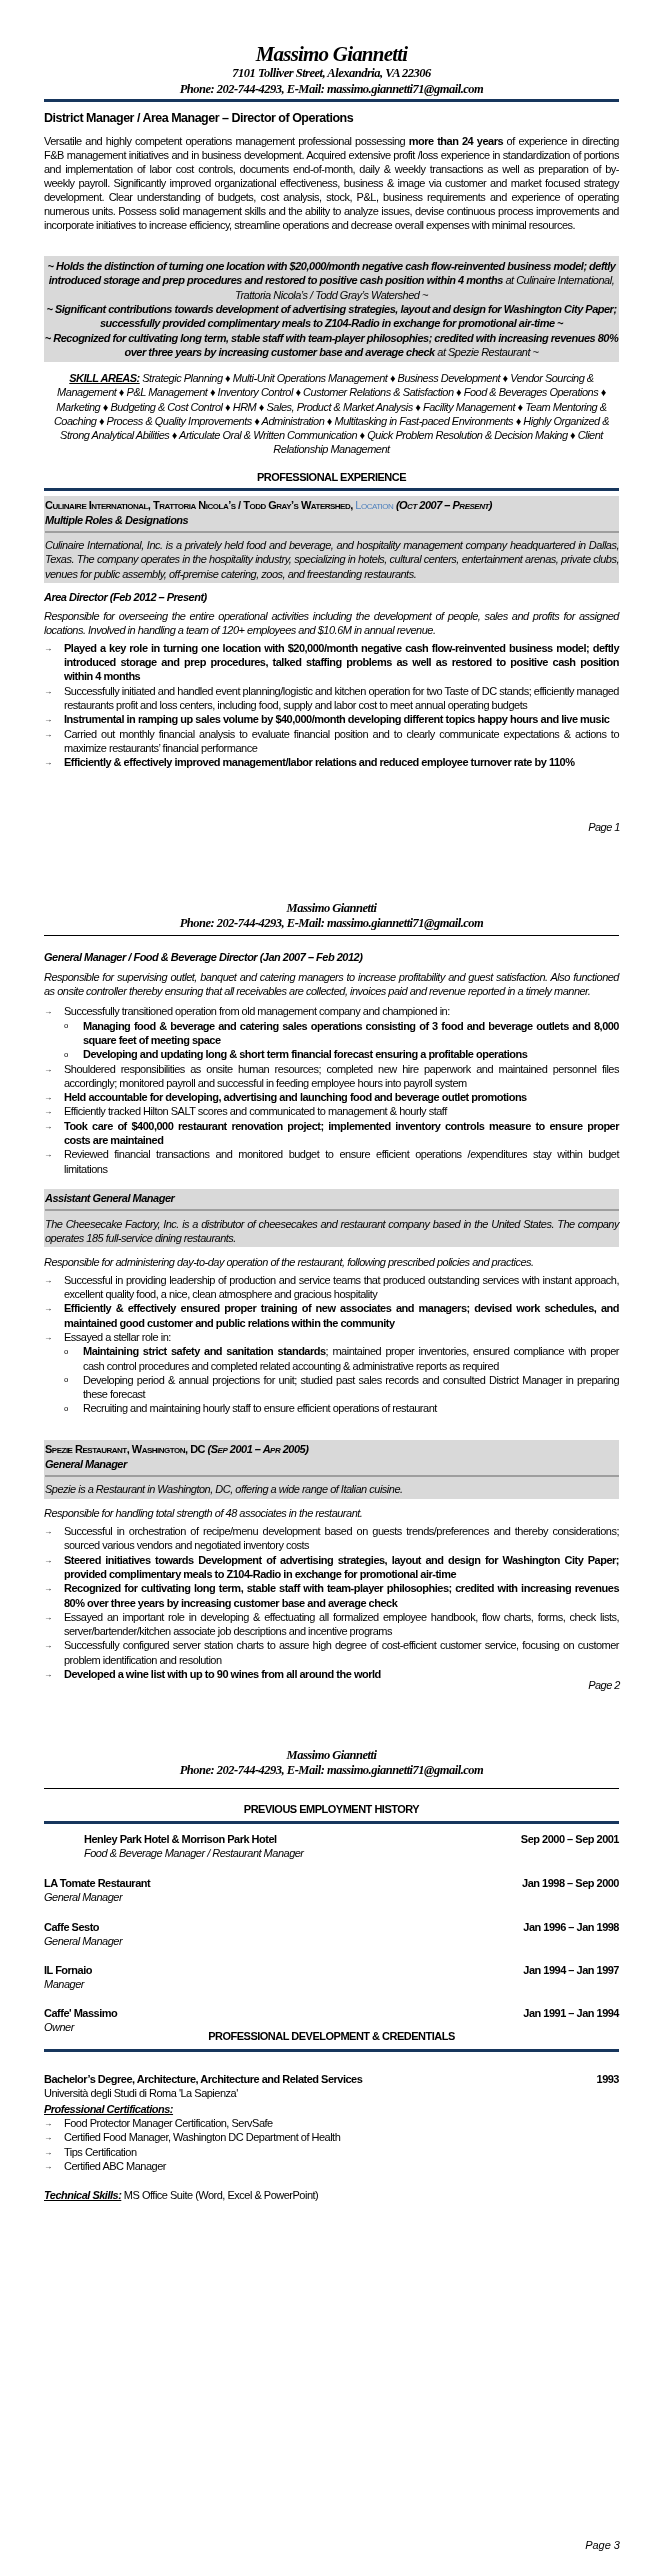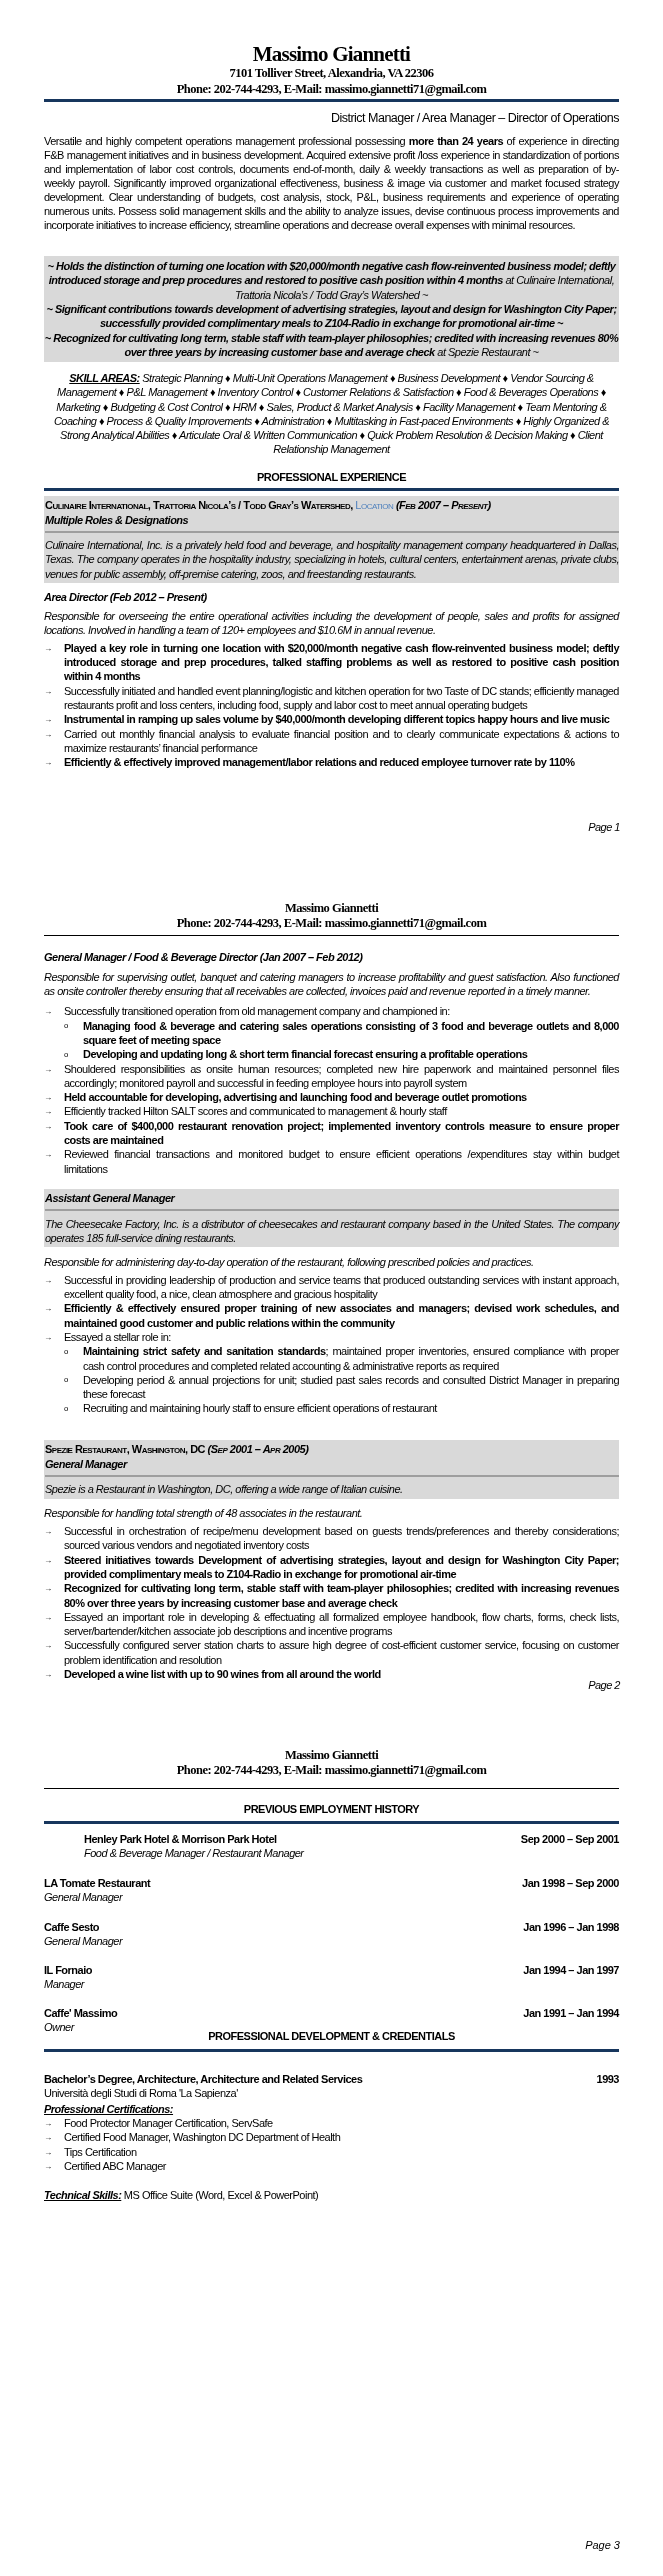--- a/index.html
+++ b/index.html
@@ -1,30 +1,30 @@
 <!DOCTYPE html>
 <html style="font-size:8.3px"><head>
 <meta charset="utf-8">
 <style>
   html, body { margin: 0; padding: 0; background: #ffffff; }
   body { width: 664px; height: 2576px; position: relative; overflow: hidden; color: #000; }
   .sheet { position: absolute; left: 0; width: 664px; }
   .cond { font-family: "Liberation Sans", sans-serif; font-size: 11px; letter-spacing: -0.5px; }
-  .serif { font-family: "Liberation Serif", serif; }
+  .serif { font-family: "Liberation Serif", serif; font-style: italic; }
   .content { position: absolute; left: 44px; width: 575px; }
 
   .hdr-name { text-align: center; font-weight: bold; font-size: 21px; letter-spacing: -0.8px; line-height: 24px; }
   .hdr-addr { text-align: center; font-weight: bold; font-size: 12.5px; letter-spacing: -0.5px; line-height: 15.6px; }
   .hdr-name-sm { text-align: center; font-weight: bold; font-size: 12.5px; letter-spacing: -0.5px; line-height: 14.6px; }
   .hdr-contact { text-align: center; font-weight: bold; font-size: 12.5px; letter-spacing: -0.5px; line-height: 15.6px; }
   .rule-navy { height: 2.6px; background: #17365d; }
   .rule-black { height: 0.5px; background: #000; }
   .rule-gray { height: 2.1px; background: #9e9e9e; margin: 4.2px 0 5.2px 0; }
 
-  .title { text-align: right; font-weight: normal; font-size: 12.5px; letter-spacing: -0.5px; }
+  .title { text-align: left; font-weight: bold; font-size: 12.5px; letter-spacing: -0.5px; }
   .section-title { text-align: center; font-weight: bold; font-size: 11px; letter-spacing: -0.5px; margin-bottom: 7.3px; }
 
   p { margin: 0; font-style: italic; }
   .justify { text-align: justify; line-height: 14px; }
   .summary { line-height: 14px; text-align: justify; }
   .hl-box { background: #d9d9d9; padding: 3.1px 0; text-align: center; font-style: italic; line-height: 14.3px; }
   .hl-box b { font-weight: bold; }
   .skills { text-align: center; font-style: italic; line-height: 14.3px; }
   .skills .lbl { font-weight: bold; text-decoration: underline; }
 
@@ -74,21 +74,21 @@
 
   <div class="content skills" style="top:371px;">
     <span class="lbl">SKILL AREAS:</span><span> Strategic Planning ♦ Multi-Unit Operations Management ♦ Business Development ♦ Vendor Sourcing &amp; Management ♦ P&amp;L Management ♦ Inventory Control ♦ Customer Relations &amp; Satisfaction ♦ Food &amp; Beverages Operations ♦ Marketing ♦ Budgeting &amp; Cost Control ♦ HRM ♦ Sales, Product &amp; Market Analysis ♦ Facility Management ♦ Team Mentoring &amp; Coaching ♦ Process &amp; Quality Improvements ♦ Administration ♦ Multitasking in Fast-paced Environments ♦ Highly Organized &amp; Strong Analytical Abilities ♦ Articulate Oral &amp; Written Communication ♦ Quick Problem Resolution &amp; Decision Making ♦ Client Relationship Management</span>
   </div>
 
   <div class="content section-title" style="top:471px;">PROFESSIONAL EXPERIENCE</div>
   <div class="content rule-navy" style="top:488px;"></div>
 
   <div class="content" style="top:496px;">
     <div class="co-box">
-      <div class="co-name"><span>Culinaire International, Trattoria Nicola’s / Todd Gray’s Watershed,</span> <span class="co-loc">Location</span> <span class="co-dates">(Feb 2007 – Present)</span></div>
+      <div class="co-name"><span>Culinaire International, Trattoria Nicola’s / Todd Gray’s Watershed,</span> <span class="co-loc">Location</span> <span class="co-dates">(Oct 2007 – Present)</span></div>
       <div class="co-role">Multiple Roles &amp; Designations</div>
       <div class="rule-gray"></div>
       <div class="co-desc">Culinaire International, Inc. is a privately held food and beverage, and hospitality management company headquartered in Dallas, Texas. The company operates in the hospitality industry, specializing in hotels, cultural centers, entertainment arenas, private clubs, venues for public assembly, off-premise catering, zoos, and freestanding restaurants.</div>
     </div>
     <div style="height:7.3px"></div>
     <div class="sub-role">Area Director (Feb 2012 – Present)</div>
     <div style="height:4.2px"></div>
     <p class="justify">Responsible for overseeing the entire operational activities including the development of people, sales and profits for assigned locations. Involved in handling a team of 120+ employees and $10.6M in annual revenue.</p>
     <div style="height:4.2px"></div>
     <ul class="arrows">

